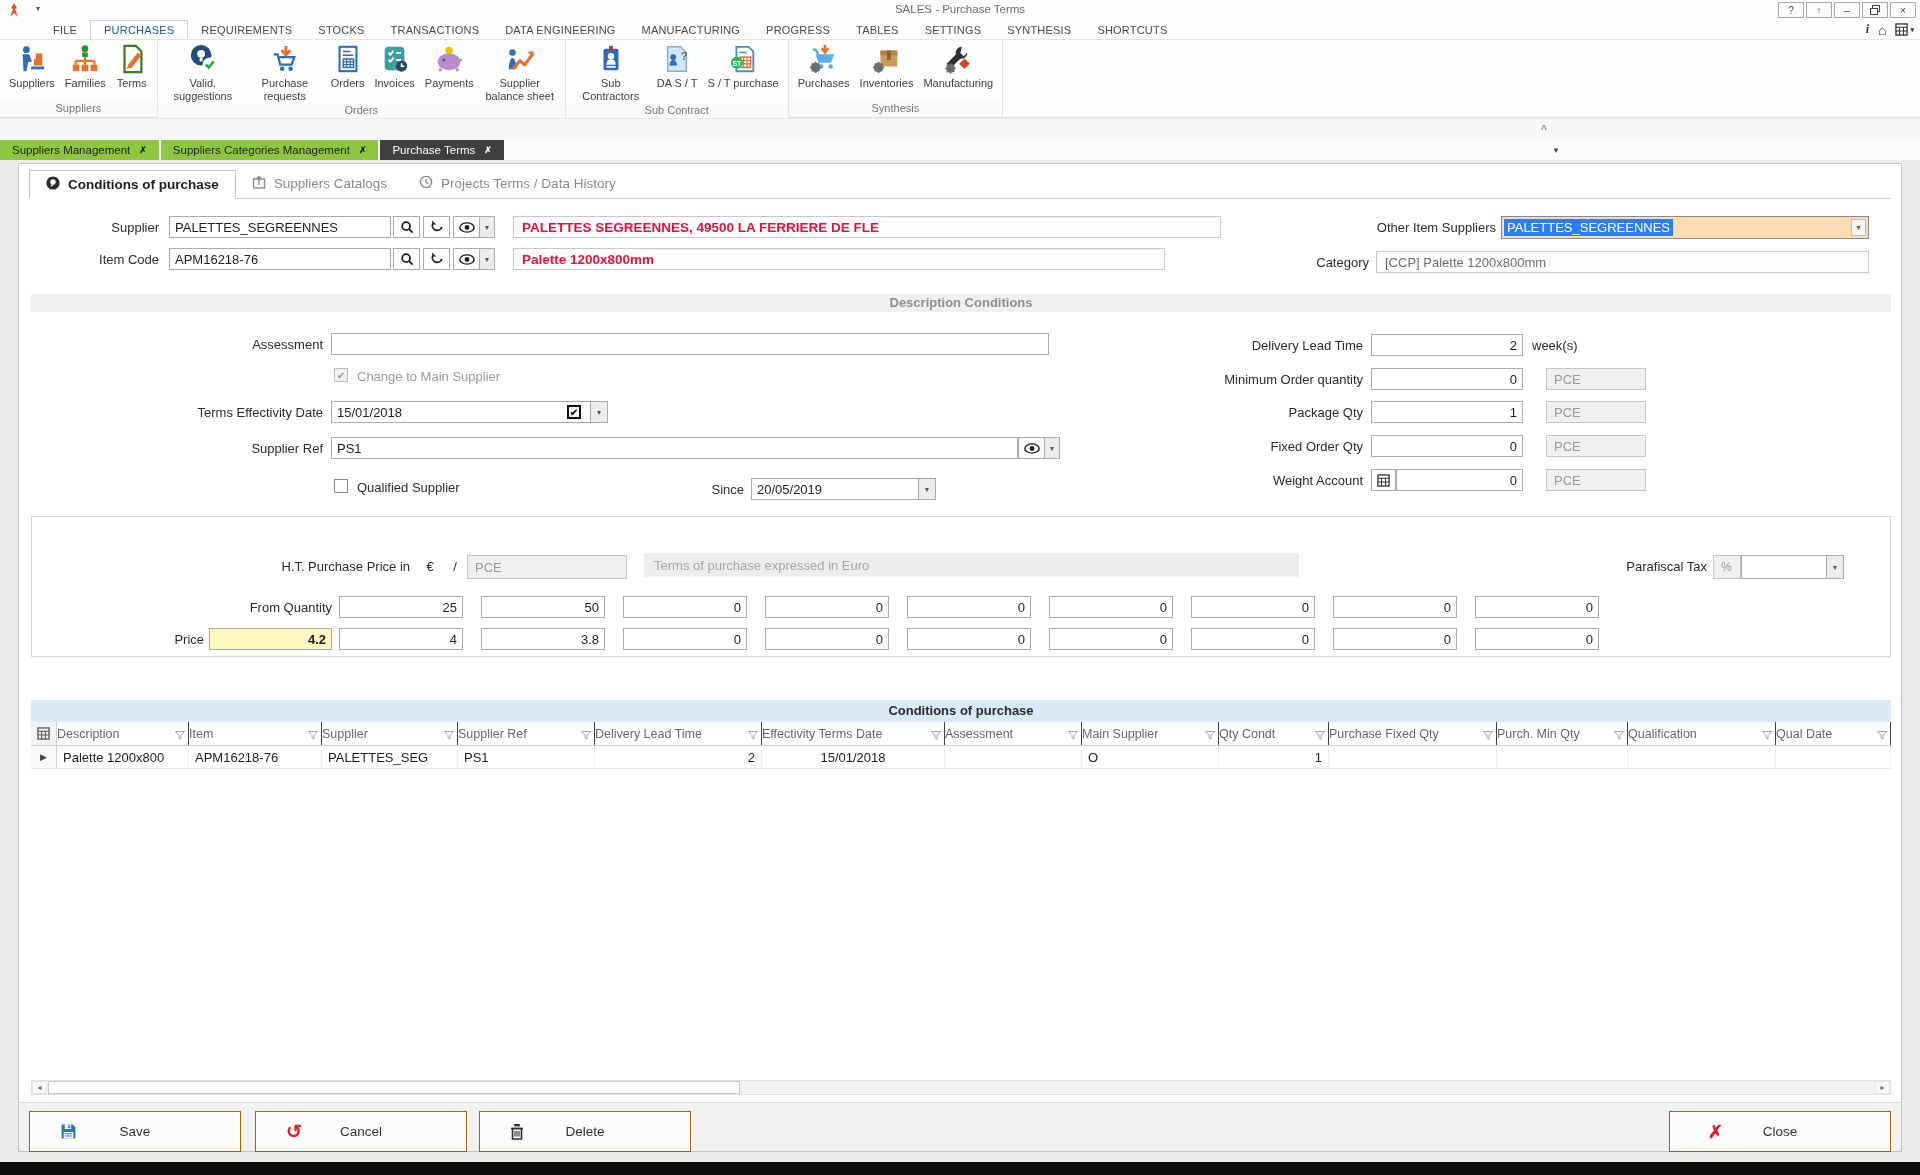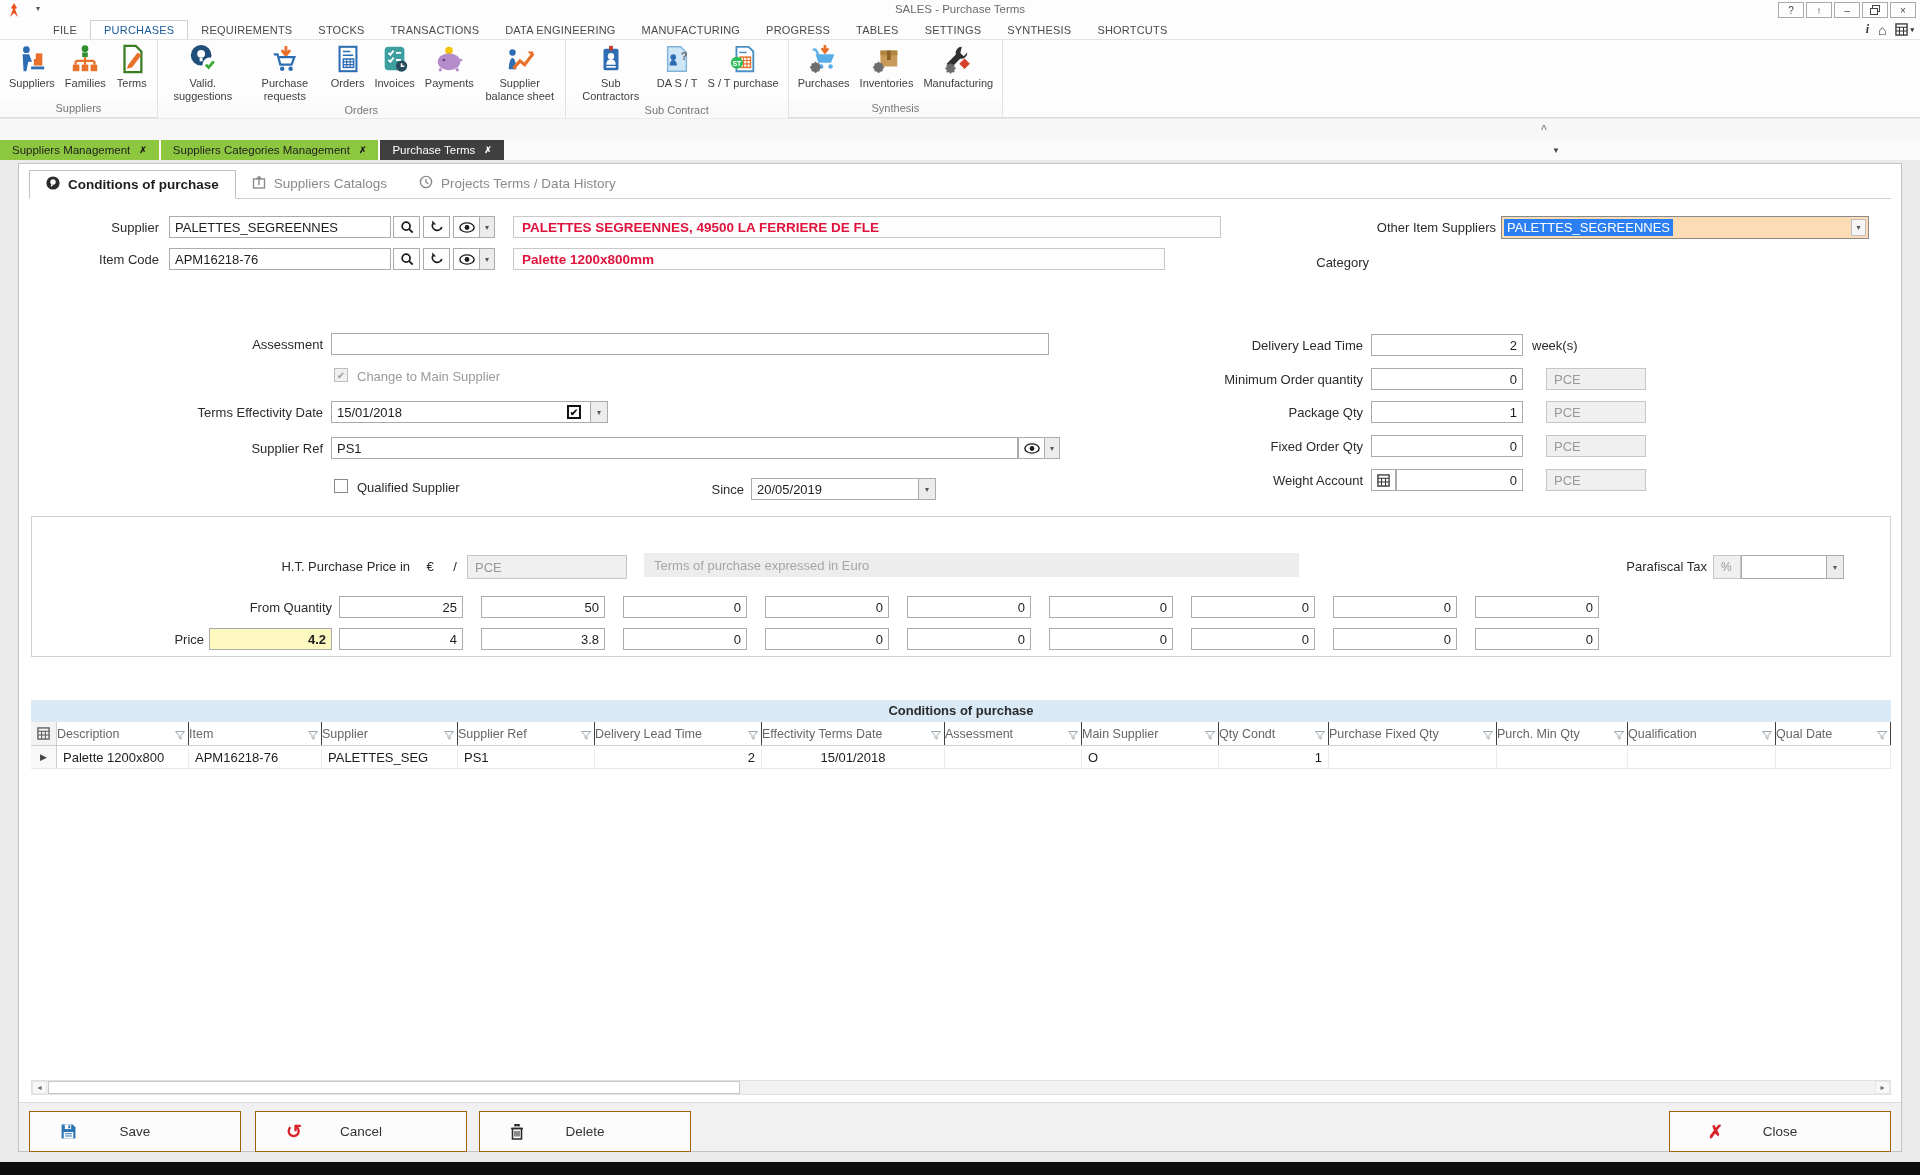--- a/index.html
+++ b/index.html
@@ -463,21 +463,23 @@
       <div class="tool-btn" style="margin-left:3px;">
           <svg width="16" height="11" viewBox="0 0 18 12">
             <ellipse cx="9" cy="6" rx="8" ry="5.2" fill="none" stroke="#1d1d1d" stroke-width="1.6"></ellipse>
             <circle cx="9" cy="6" r="2.7" fill="#1d1d1d"></circle>
           </svg>
         </div>
       <div class="dd-seg">▾</div>
     </div>
     <div class="readonly-red" style="left:494px; top:84px; width:652px;">Palette 1200x800mm</div>
     <div class="flabel" style="left:1150px; top:91px; width:200px;">Category</div>
-
+    <div class="readonly-gray" style="left:1357px; top:87px; width:493px;">[CCP] Palette 1200x800mm</div>
+
+    <div class="section-bar" style="top:130px;">Description Conditions</div>
 
     <div class="flabel" style="left:40px; top:173px; width:264px;">Assessment</div>
     <input class="ti" style="left: 312px; top: 169px; width: 718px;" value="">
 
     <div class="cb disabled" style="left:315px; top:204px;">✔</div>
     <div class="cb-label gray" style="left:338px; top:205px;">Change to Main Supplier</div>
 
     <div class="flabel" style="left:40px; top:241px; width:264px;">Terms Effectivity Date</div>
     <input class="ti" style="left: 312px; top: 237px; width: 260px;" value="15/01/2018">
     <div class="inner-check" style="left:548px; top:241px;">✔</div>

